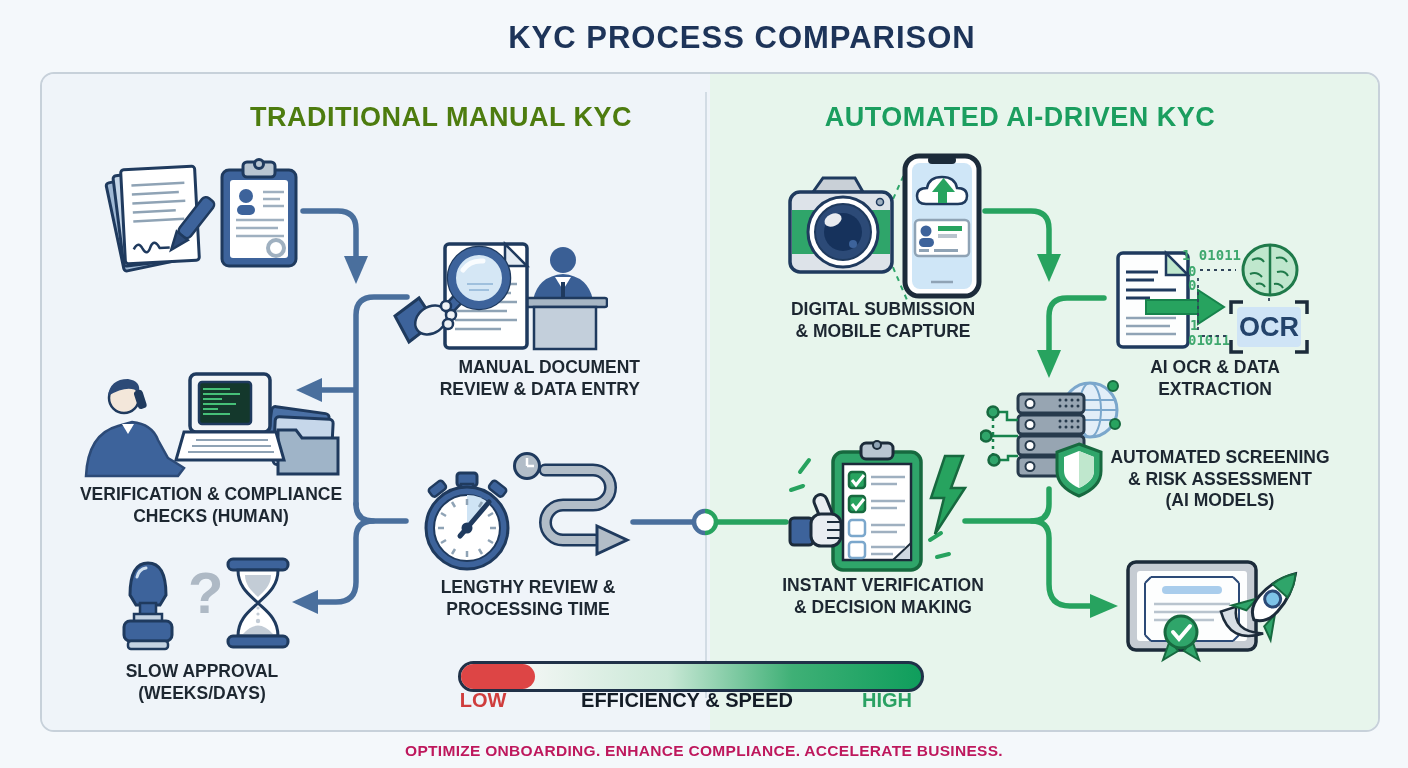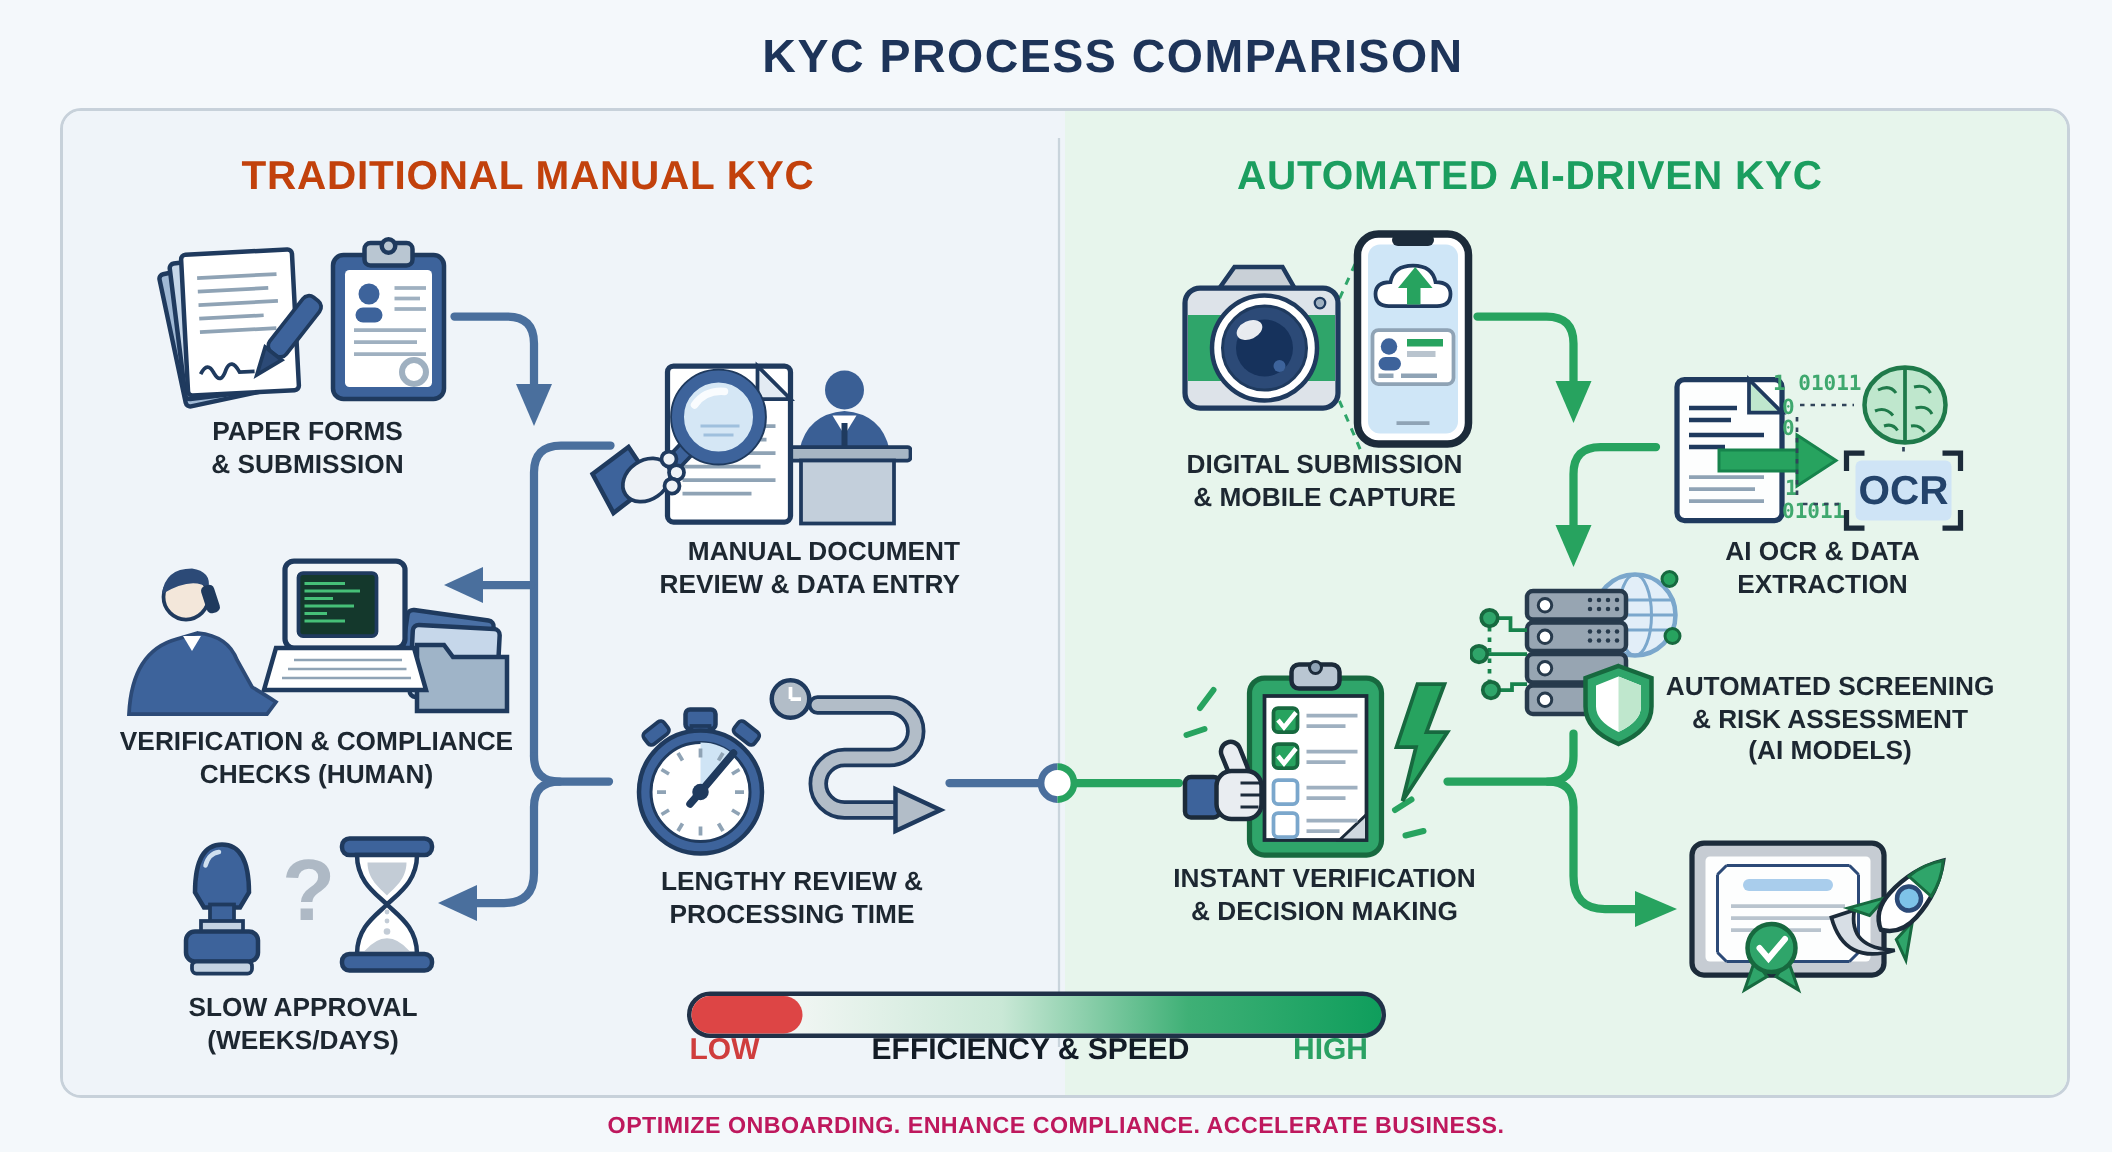--- a/index.html
+++ b/index.html
@@ -5,21 +5,21 @@
   html,body{margin:0;padding:0;}
   body{width:1408px;height:768px;background:#f4f8fb;font-family:"Liberation Sans",sans-serif;overflow:hidden;}
   #stage{position:relative;width:1408px;height:768px;}
   .abs{position:absolute;}
   #main-title{left:0;top:20px;width:1408px;text-align:center;font-size:31px;font-weight:700;letter-spacing:1px;color:#1d3459;padding-left:38px;}
   .panel{left:40px;top:72px;width:1336px;height:656px;border:2px solid #c7d1da;border-radius:14px;overflow:hidden;background:#eef3f9;}
   .panel-half{position:absolute;top:0;height:100%;width:50%;}
   #left-half{left:0;background:#eff4f9;}
   #right-half{left:50%;background:#e7f5ec;}
   .col-heading{font-size:27px;font-weight:700;letter-spacing:.5px;text-align:center;}
-  #left-heading{left:72px;top:102px;width:560px;color:#c2410c;}
+  #left-heading{left:72px;top:102px;width:560px;color:#4d7c0f;text-align:right;}
   #right-heading{left:740px;top:102px;width:560px;color:#1b9e5f;}
   .step-label{font-size:17.5px;font-weight:700;color:#1d2731;text-align:center;line-height:1.24;white-space:pre-line;}
   #connectors{left:0;top:0;pointer-events:none;}
   .icon{position:absolute;}
   #eff-bar{left:458px;top:661px;width:460px;height:25px;border:3px solid #203148;border-radius:16px;
     background:linear-gradient(90deg,#f2f6f4 14%,#c9e8d6 45%,#3fb076 72%,#0f9e5c 100%);}
   #eff-bar-red{position:absolute;left:0;top:0;width:16%;height:100%;border-radius:13px;background:#dd4545;}
   .bar-label{top:689px;font-size:20px;font-weight:700;text-align:center;}
   #low-label{left:433px;width:100px;color:#cf3d3d;}
   #eff-label{left:537px;width:300px;color:#131c26;}
@@ -478,22 +478,20 @@
     <g transform="translate(152,52) rotate(42)">
       <path d="M-22,26 Q-8,48 16,28 Q-2,58 -30,40 Z" fill="#d7dee5" stroke="#1c2b3a" stroke-width="2.5"></path>
       <path d="M-12,6 L-26,28 L-12,22 Z" fill="#2fa56a" stroke="#17693f" stroke-width="2"></path>
       <path d="M12,6 L26,28 L12,22 Z" fill="#2fa56a" stroke="#17693f" stroke-width="2"></path>
       <path d="M0,-38 Q12,-20 12,2 Q12,18 0,24 Q-12,18 -12,2 Q-12,-20 0,-38 Z" fill="#ffffff" stroke="#1c2b3a" stroke-width="3"></path>
       <path d="M0,-38 Q8,-28 10,-15 H-10 Q-8,-28 0,-38 Z" fill="#2fa56a" stroke="#17693f" stroke-width="2"></path>
       <circle cx="0" cy="-4" r="8" fill="#7ec3e8" stroke="#2c4a77" stroke-width="3"></circle>
     </g>
   </svg>
 
-  <div class="abs step-label" style="left:95px;top:277px;width:220px;">PAPER FORMS
-&amp; SUBMISSION</div>
   <div class="abs step-label" style="left:420px;top:357px;width:220px;text-align:right;">MANUAL DOCUMENT
 REVIEW &amp; DATA ENTRY</div>
   <div class="abs step-label" style="left:66px;top:484px;width:290px;">VERIFICATION &amp; COMPLIANCE
 CHECKS (HUMAN)</div>
   <div class="abs step-label" style="left:92px;top:661px;width:220px;">SLOW APPROVAL
 (WEEKS/DAYS)</div>
   <div class="abs step-label" style="left:418px;top:577px;width:220px;">LENGTHY REVIEW &amp;
 PROCESSING TIME</div>
   <div class="abs step-label" style="left:763px;top:299px;width:240px;">DIGITAL SUBMISSION
 &amp; MOBILE CAPTURE</div>

